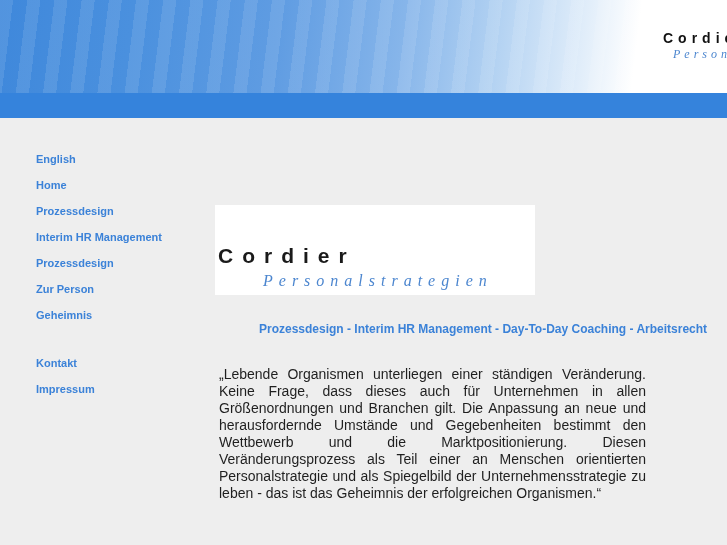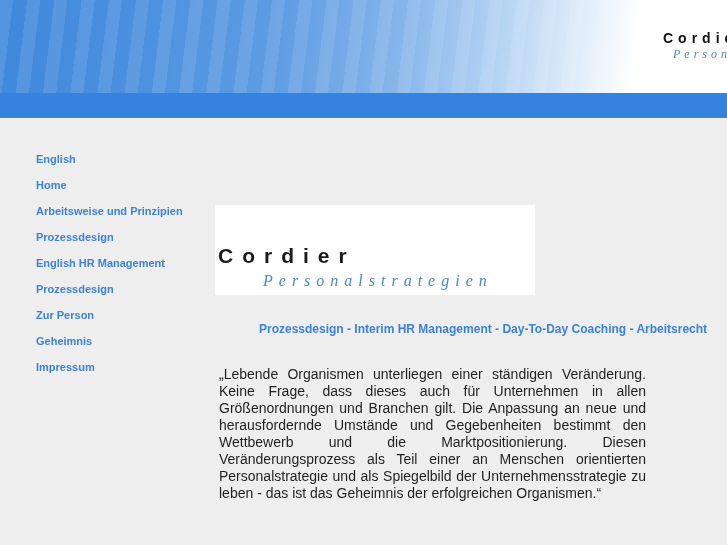--- a/index.html
+++ b/index.html
@@ -80,26 +80,26 @@
       <div class="wordmark">Cordier</div>
       <div class="subtitle">Personalstrategien</div>
     </div>
   </div>
 
   <div class="blue-bar"></div>
 
   <ul class="nav">
     <li><a>English</a></li>
     <li><a>Home</a></li>
-    <li><a>Arbeitsweise und Prinzipien</a></li>
     <li><a>Prozessdesign</a></li>
-    <li><a>English HR Management</a></li>
+    <li><a>Interim HR Management</a></li>
     <li><a>Prozessdesign</a></li>
     <li><a>Zur Person</a></li>
     <li><a>Geheimnis</a></li>
+    <li class="group-gap"><a>Kontakt</a></li>
     <li><a>Impressum</a></li>
   </ul>
 
   <div class="logo-box">
     <div class="logo-line1">Cordier</div>
     <div class="logo-line2">Personalstrategien</div>
   </div>
 
   <div class="headline">Prozessdesign - Interim HR Management - Day-To-Day Coaching - Arbeitsrecht</div>
 

